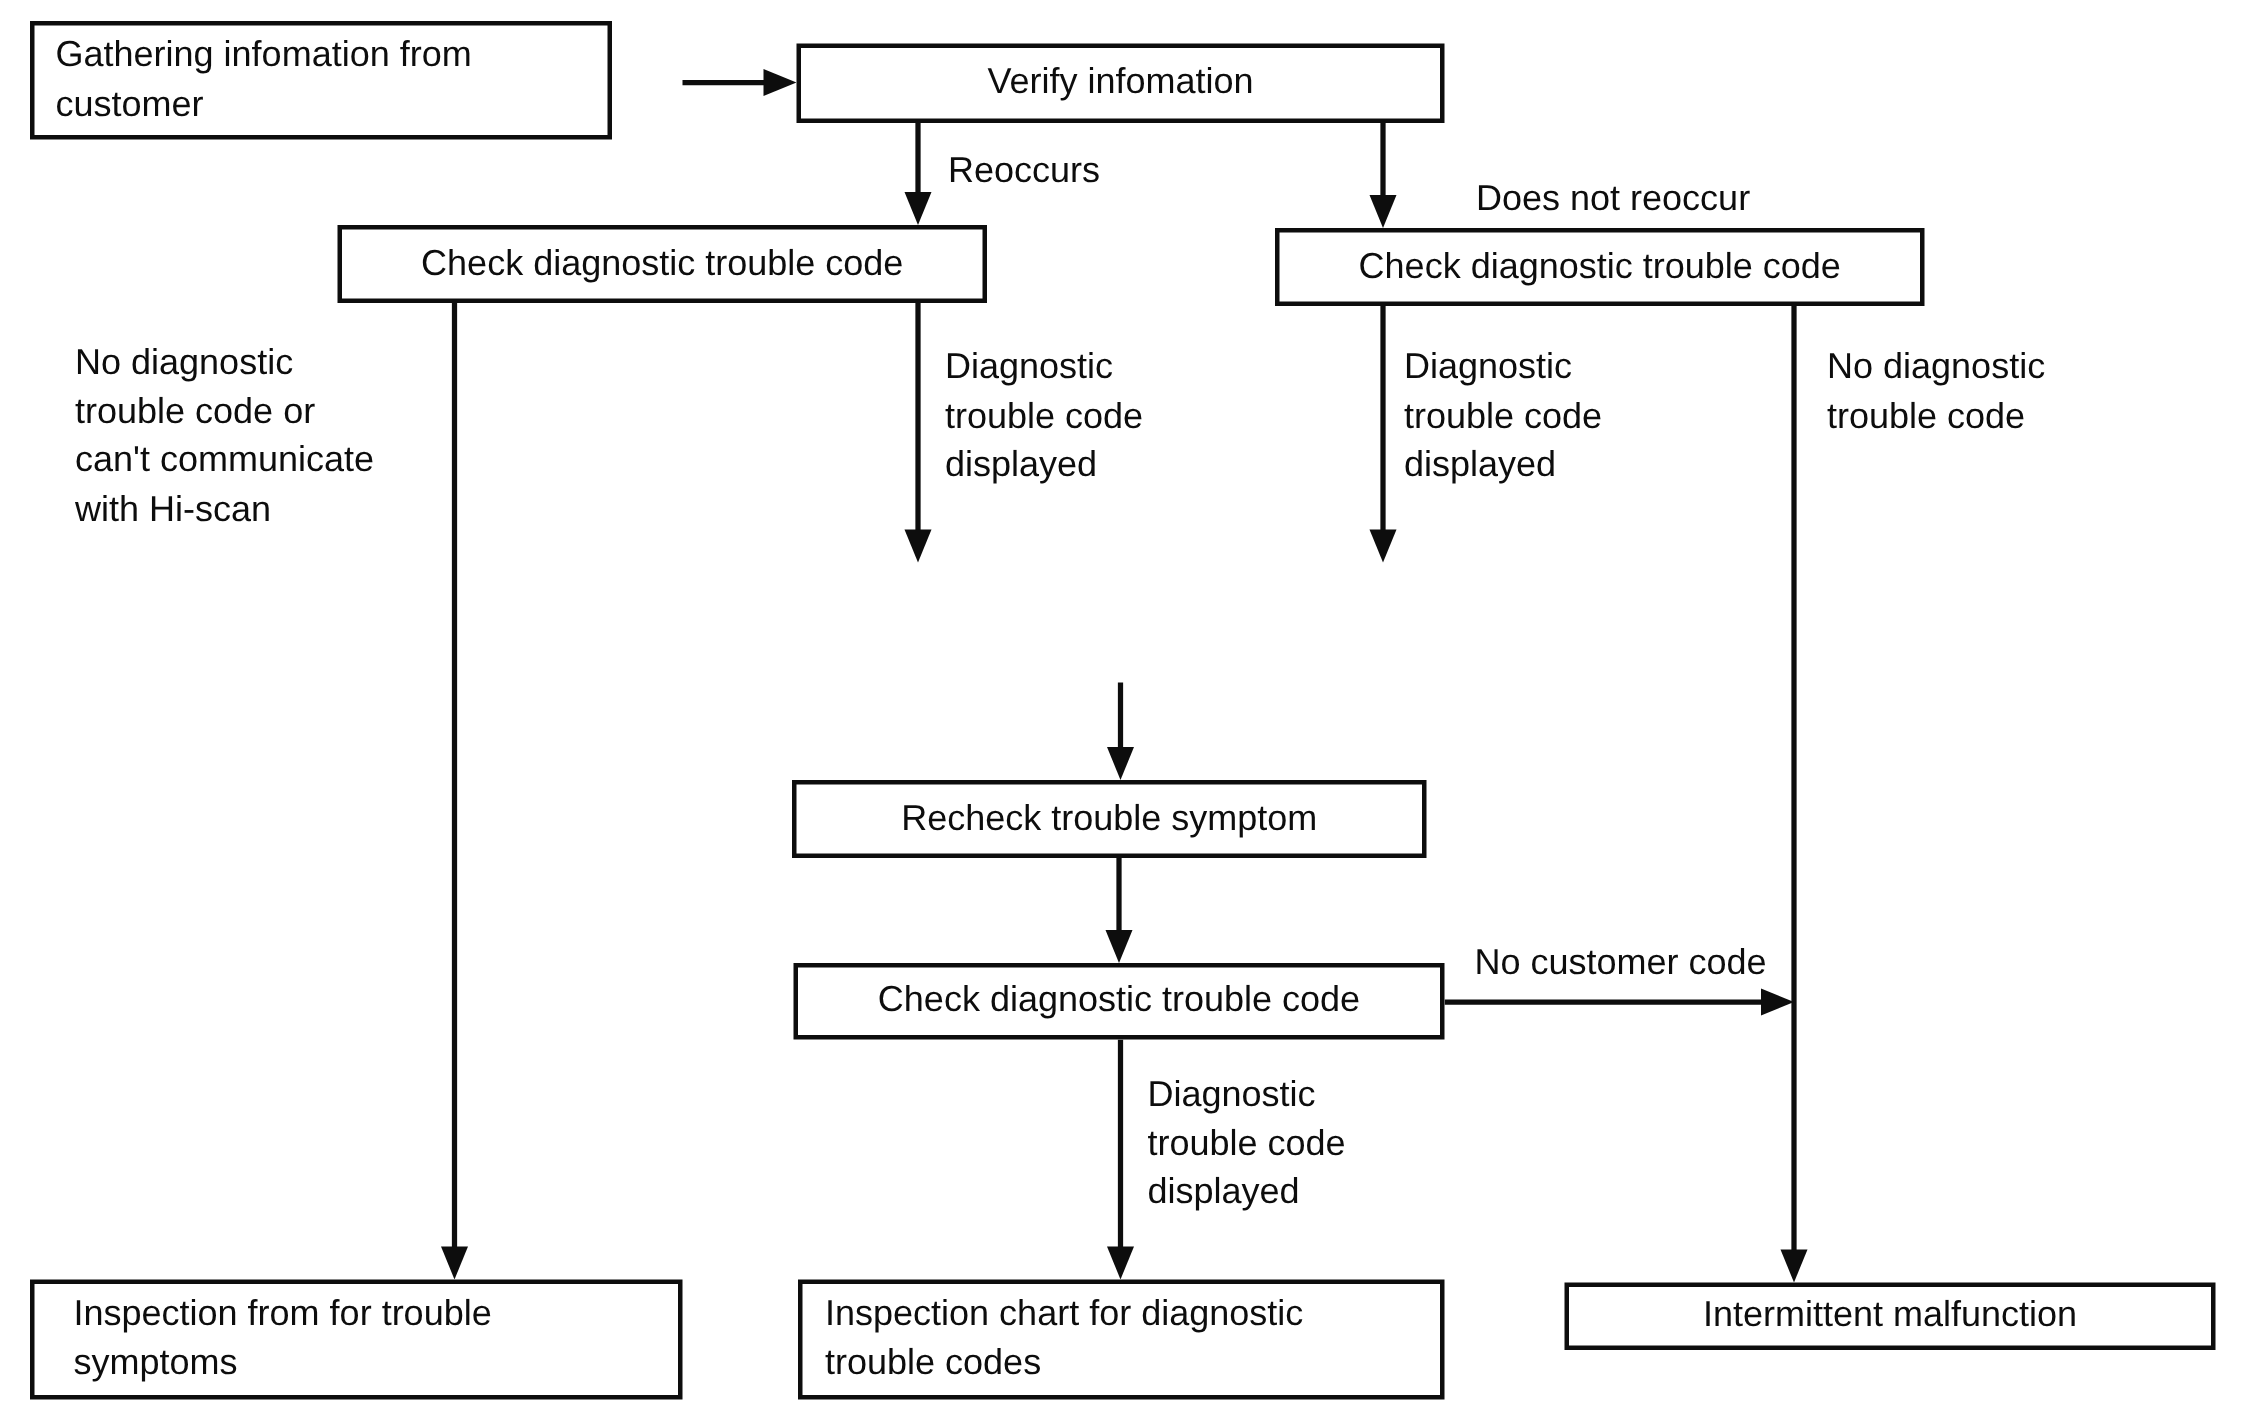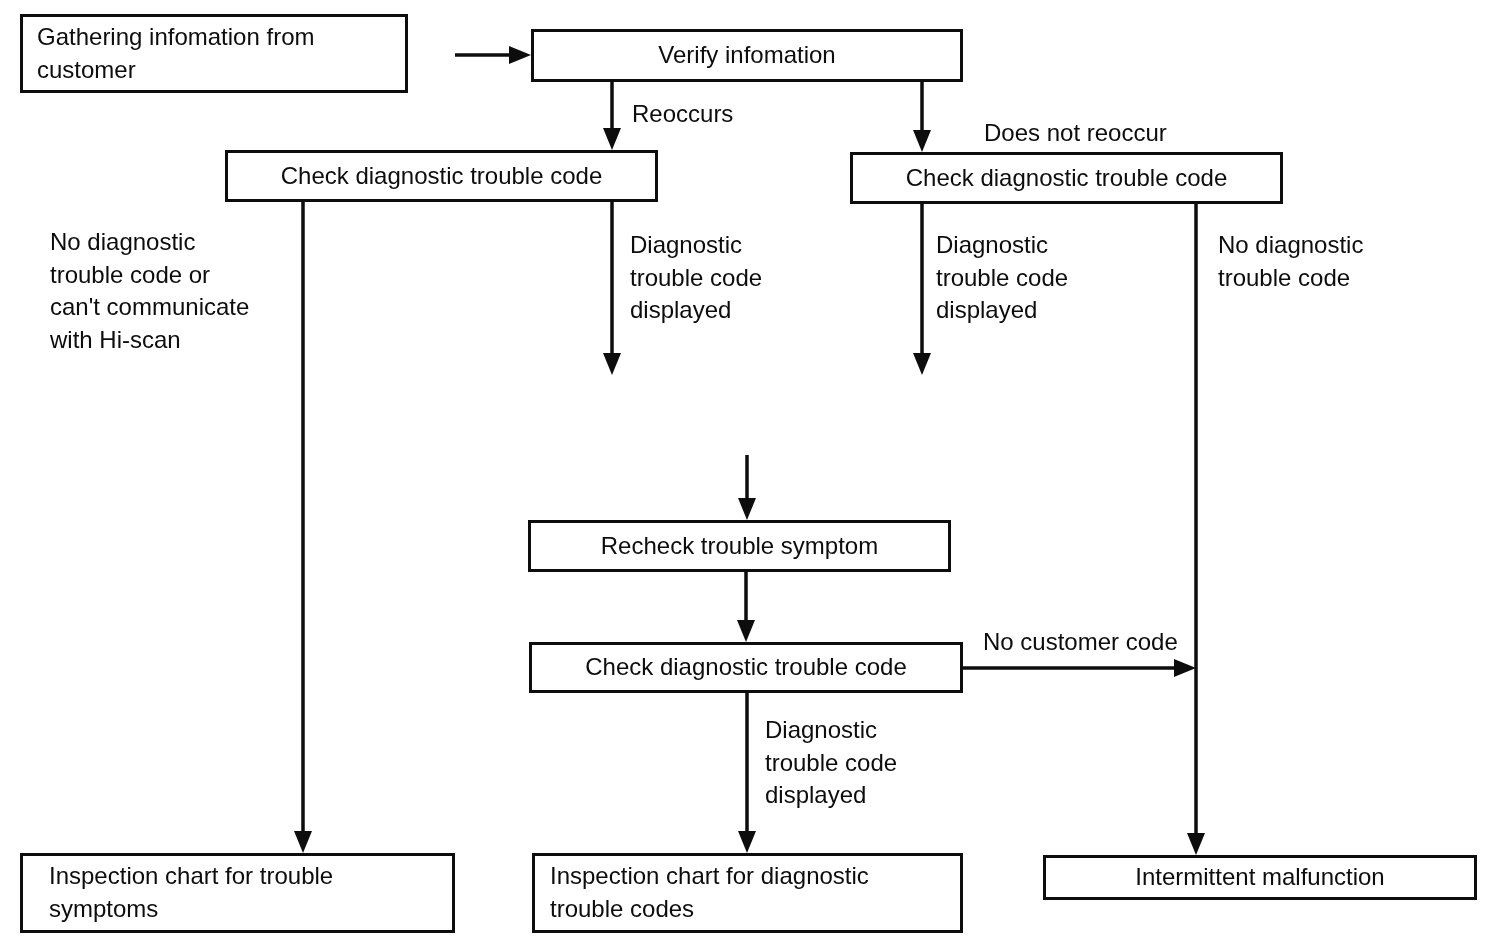--- a/index.html
+++ b/index.html
@@ -137,21 +137,21 @@
 
   <div class="node center" id="n-recheck">
     <div class="node-text">Recheck trouble symptom</div>
   </div>
 
   <div class="node center" id="n-check-mid">
     <div class="node-text">Check diagnostic trouble code</div>
   </div>
 
   <div class="node left" id="n-inspect-symptoms">
-    <div class="node-text">Inspection chart for trouble
+    <div class="node-text">Inspection from for trouble
 symptoms</div>
   </div>
 
   <div class="node left" id="n-inspect-codes">
     <div class="node-text">Inspection chart for diagnostic
 trouble codes</div>
   </div>
 
   <div class="node center" id="n-intermittent">
     <div class="node-text">Intermittent malfunction</div>

